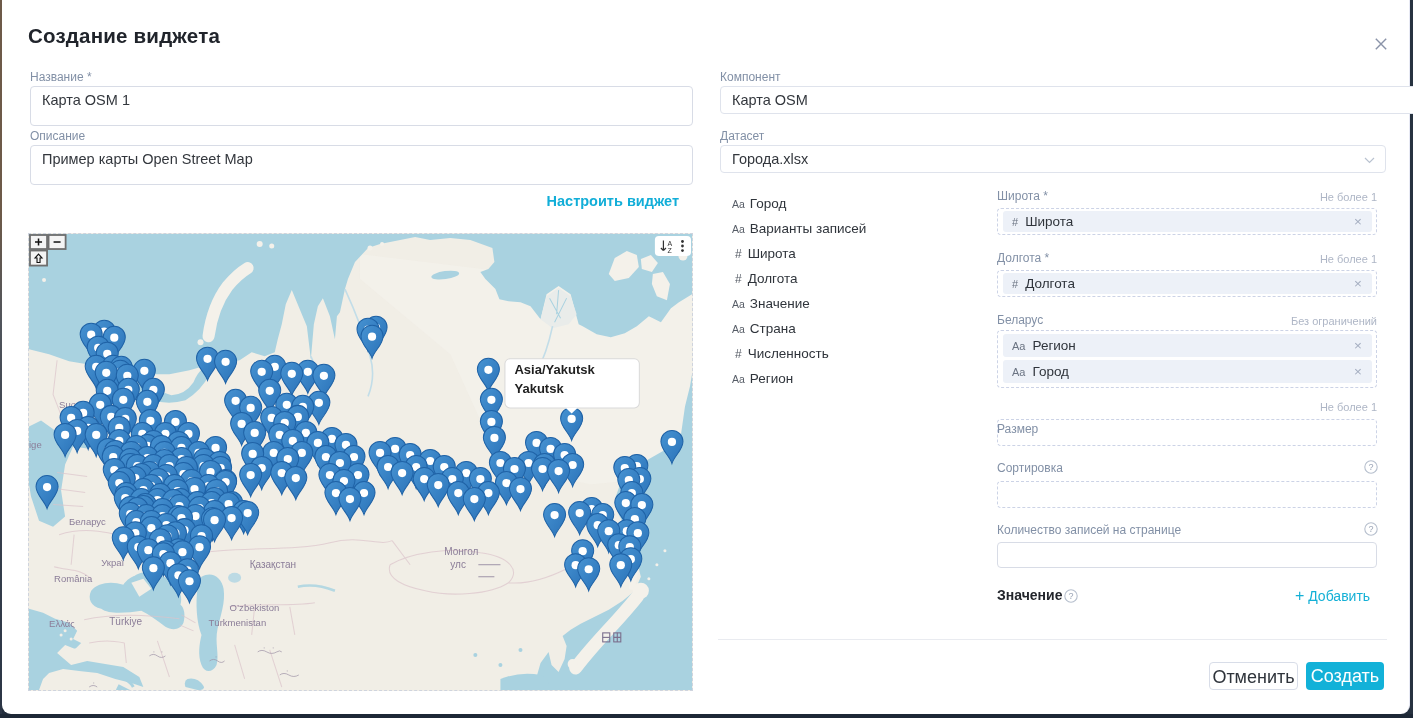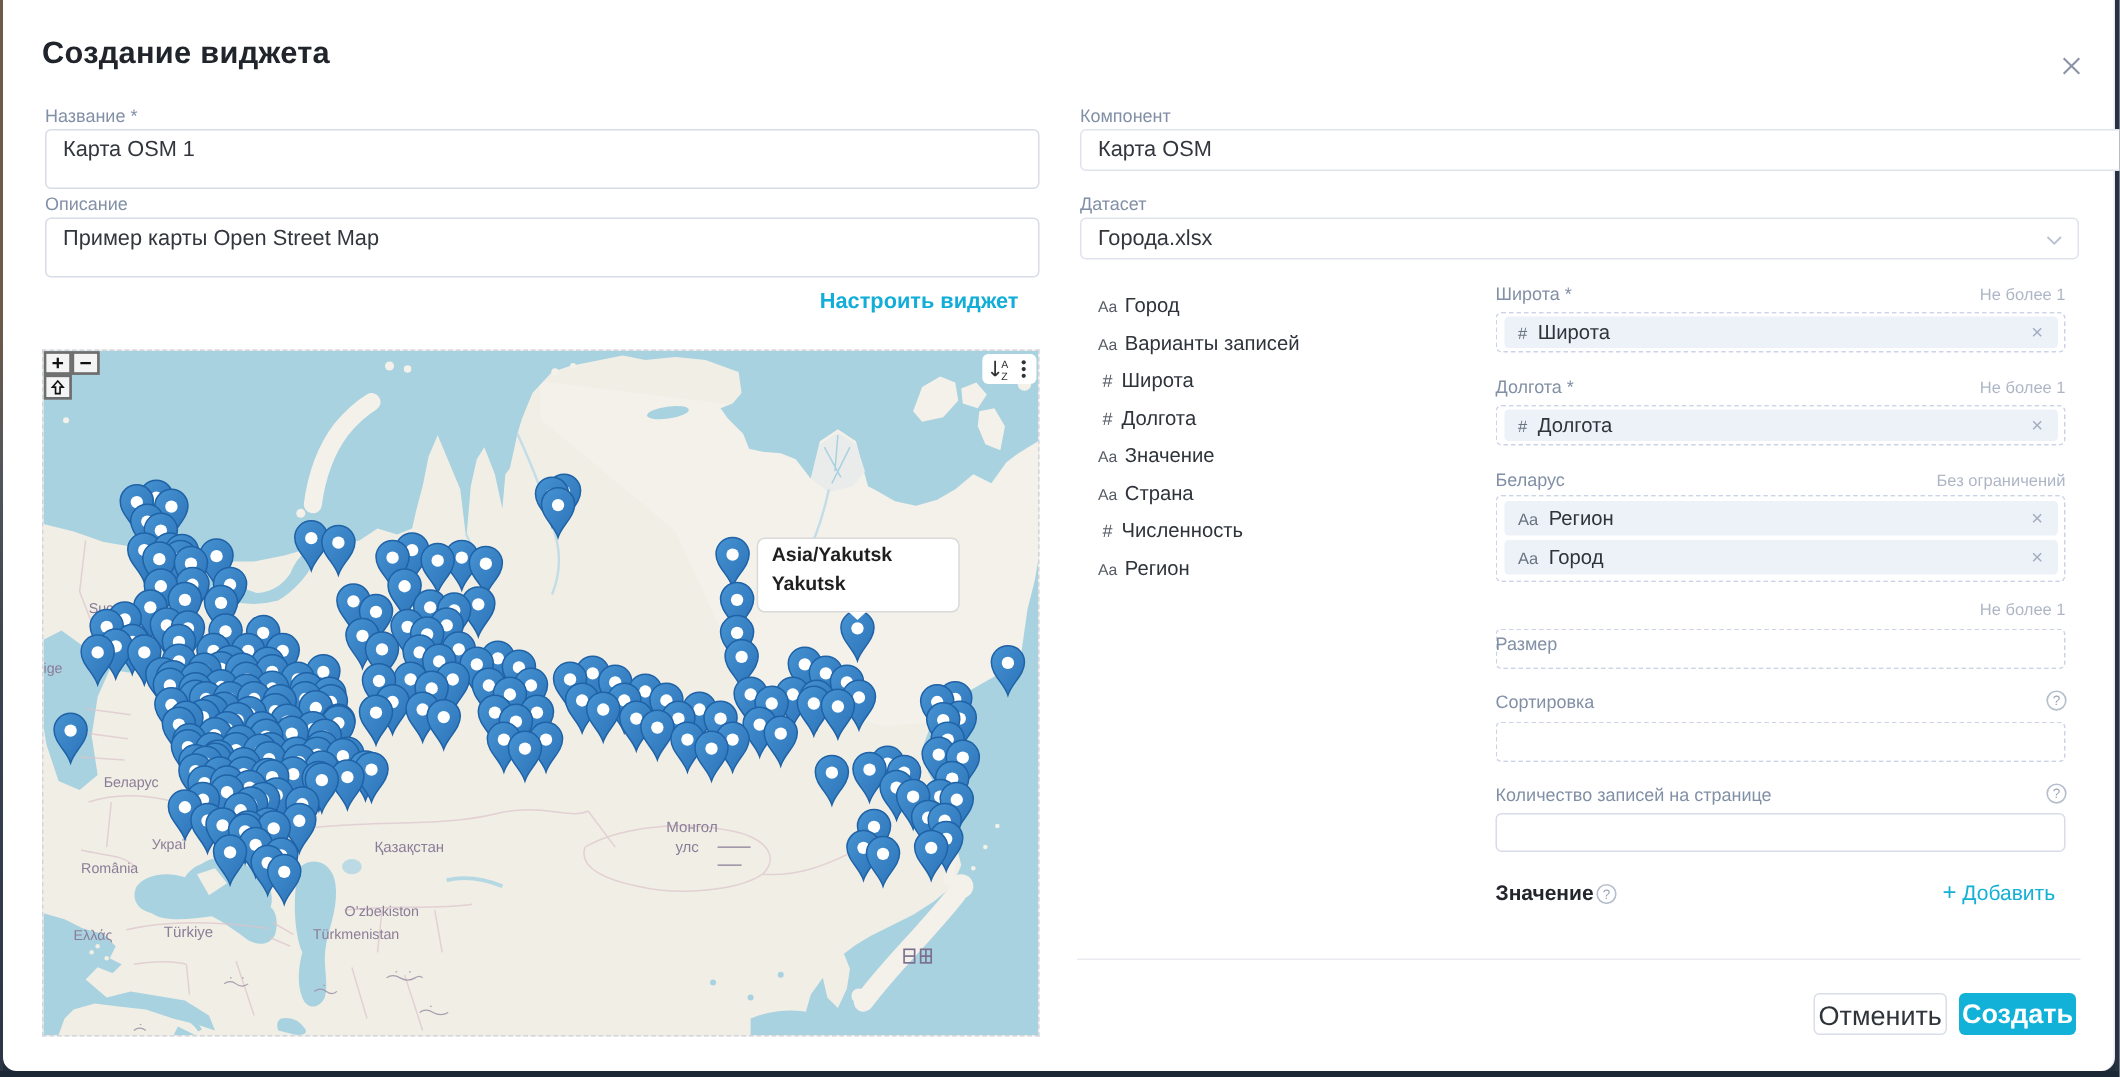--- a/index.html
+++ b/index.html
@@ -33,21 +33,21 @@
 .fi-num { color:#565c66; font-size:12px; margin-left:3px; margin-right:6px; }
 .fname { font-size:13.5px; }
 .qm { position:absolute; }
 #filters { position:absolute; left:997px; top:587px; font-size:14px; font-weight:700;
   color:#23262c; }
 #addf { position:absolute; left:1295px; top:587px; font-size:14px; color:#14b0d6; }
 #sep { position:absolute; left:718px; top:639px; width:669px; height:1px; background:#e9ebf0; }
 .btn { position:absolute; top:662px; height:28px; border-radius:4px; font-size:18px;
   text-align:center; line-height:28px; }
 #cancel { left:1209px; width:89px; background:#fff; border:1px solid #d8dde8; color:#2f343b; }
-#create { left:1306px; width:78px; background:#12b1d8; color:#fff; font-weight:700; }
+#create { left:1306px; width:78px; background:#12b1d8; color:#fff; font-weight:400; }
 #closex { position:absolute; left:1373px; top:36px; width:16px; height:16px; }
 #botstrip { position:absolute; left:0; top:713.5px; width:1413px; height:4.5px; background:#1d2836; }
 #rsliver { position:absolute; left:1410px; top:0; width:3px; height:714px; background:#273240; }
 </style></head><body>
 <div id="modal"></div>
 <div id="lsliver"></div>
 <div id="rsliver"></div>
 <div id="botstrip"></div>
 <h1>Создание виджета</h1>
 <svg id="closex" viewBox="0 0 16 16">

